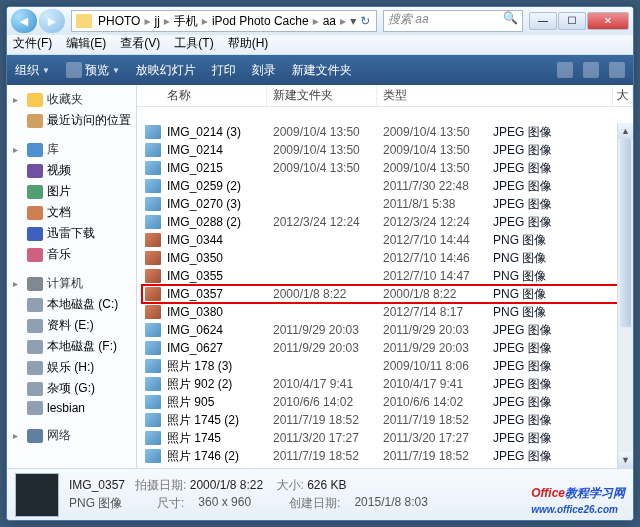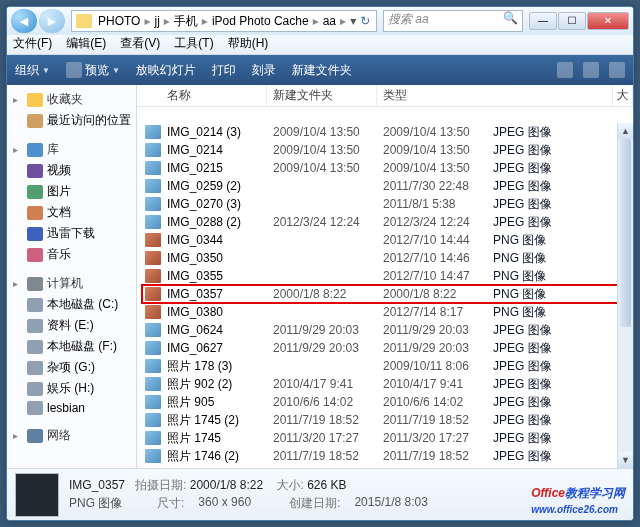--- a/index.html
+++ b/index.html
@@ -204,25 +204,25 @@
       <div class="side-item sub">
           <span class="side-icon ic-drv"></span>
           <span>资料 (E:)</span>
         </div>
       <div class="side-item sub">
           <span class="side-icon ic-drv"></span>
           <span>本地磁盘 (F:)</span>
         </div>
       <div class="side-item sub">
           <span class="side-icon ic-drv"></span>
+          <span>娱乐 (H:)</span>
+        </div>
+      <div class="side-item sub">
+          <span class="side-icon ic-drv"></span>
           <span>杂项 (G:)</span>
-        </div>
-      <div class="side-item sub">
-          <span class="side-icon ic-drv"></span>
-          <span>娱乐 (H:)</span>
         </div>
       <div class="side-item sub">
           <span class="side-icon ic-drv"></span>
           <span>lesbian</span>
         </div>
       <div class="sep-line"></div>
       <div class="side-item head">
           <span class="side-arrow">▸</span>
           <span class="side-icon ic-net"></span>
           <span>网络</span>

